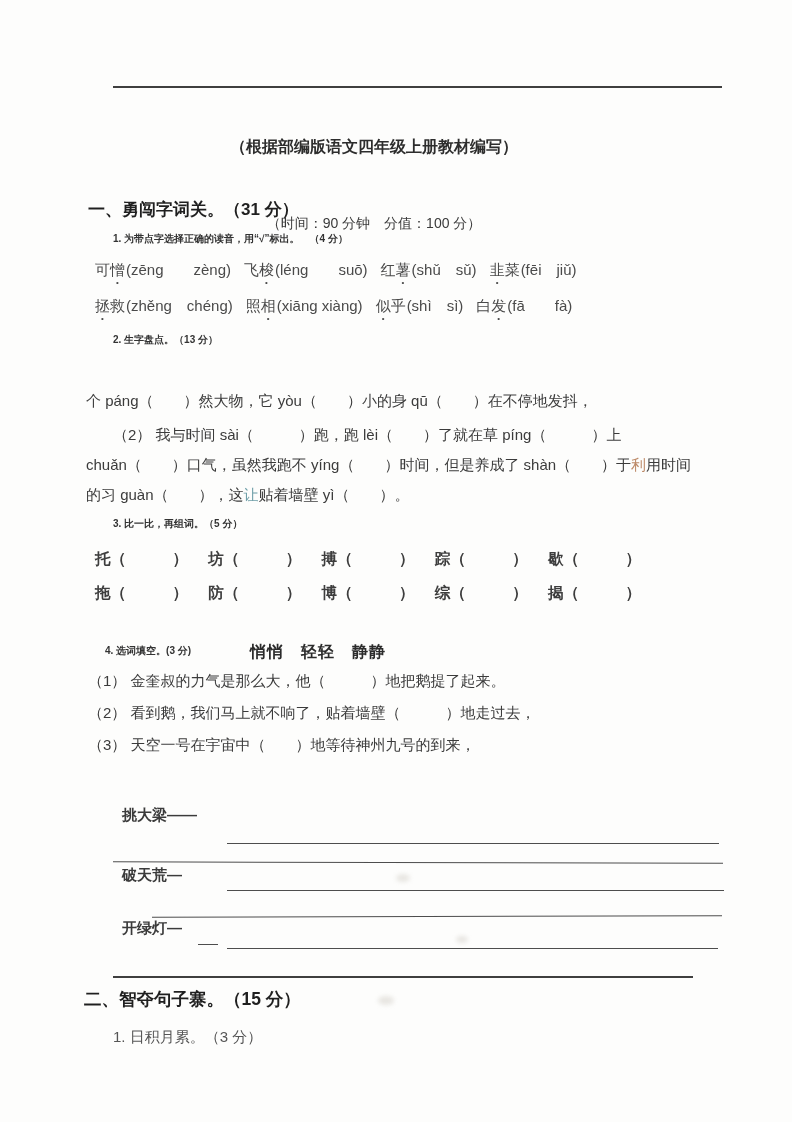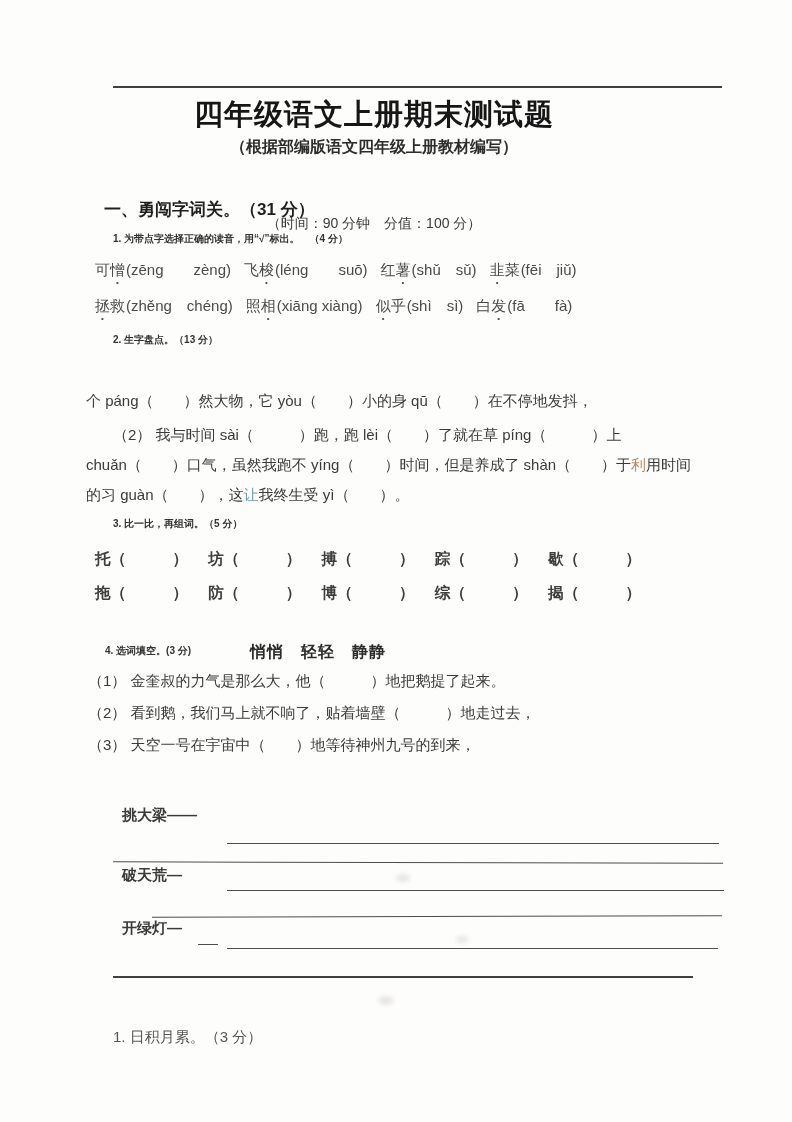--- a/index.html
+++ b/index.html
@@ -8,21 +8,21 @@
     position:relative;width:792px;height:1122px;margin:0 auto;
     background:#fdfdfc;overflow:hidden;
     font-family:"Liberation Sans","DejaVu Sans",sans-serif;
     color:var(--text,#333);
   }
   .abs{position:absolute;white-space:nowrap;}
   .center{text-align:center;}
   .h1{font-size:29px;font-weight:700;color:#161616;letter-spacing:1px;}
   .sub{font-size:16px;font-weight:600;color:#2d2d2d;}
   .meta{font-size:14px;font-weight:500;color:#3a3a3a;}
-  .sec{font-size:17px;font-weight:700;color:#1f1f1f;margin-left:16px;}
+  .sec{font-size:17px;font-weight:700;color:#1f1f1f;}
   .stem{font-size:10px;font-weight:600;color:#333;}
   .bodyt{font-size:15px;font-weight:500;color:#3b3b3b;}
   .bank{font-size:16px;font-weight:700;color:#2b2b2b;letter-spacing:1px;}
   .pyrow{display:flex;gap:13px;font-size:15px;font-weight:500;color:#4a4a4a;}
   .pitem .py{margin-left:1px;}
   .wrow{display:flex;justify-content:space-between;width:546px;font-size:15.5px;font-weight:600;color:#3d3d3d;}
   .du{
     -webkit-text-emphasis:filled dot #4a4a4a;text-emphasis:filled dot #4a4a4a;
     -webkit-text-emphasis-position:under;text-emphasis-position:under right;
   }
@@ -32,21 +32,20 @@
   .c-teal{color:var(--accent-teal,#6f9fa8);}
   .smudge{position:absolute;background:#e8e6e2;border-radius:50%;filter:blur(2px);}
 </style>
 </head>
 <body>
 
 <div class="page">
 
   <div class="rule" style="top:86px;left:113px;width:609px;"></div>
 
-  <div class="abs center h1" style="top:95px;left:0;width:748px;">四年级语文上册期末测试题</div>
   <div class="abs center sub" style="top:137px;left:0;width:748px;">（根据部编版语文四年级上册教材编写）</div>
   <div class="abs center meta" style="top:167px;left:0;width:748px;margin-top:48px;">（时间：90 分钟　分值：100 分）</div>
 
   <div class="abs sec" style="top:198px;left:88px;">一、勇闯字词关。（31 分）</div>
 
   <div class="abs stem" style="top:232px;left:113px;">1. 为带点字选择正确的读音，用“√”标出。　（4 分）</div>
 
   <div class="abs pyrow" style="top:261px;left:95px;">
     <span class="pitem"><span>可</span><span class="du">憎</span><span></span><span class="py">(zēng　　zèng)</span></span>
     <span class="pitem"><span>飞</span><span class="du">梭</span><span></span><span class="py">(léng　　suō)</span></span>
@@ -58,21 +57,21 @@
     <span class="pitem"><span></span><span class="du">拯</span><span>救</span><span class="py">(zhěng　chéng)</span></span>
     <span class="pitem"><span>照</span><span class="du">相</span><span></span><span class="py">(xiāng xiàng)</span></span>
     <span class="pitem"><span></span><span class="du">似</span><span>乎</span><span class="py">(shì　sì)</span></span>
     <span class="pitem"><span>白</span><span class="du">发</span><span></span><span class="py">(fā　　fà)</span></span>
   </div>
 
   <div class="abs stem" style="top:333px;left:113px;">2. 生字盘点。（13 分）</div>
   <div class="abs bodyt" style="top:392px;left:86px;">个 páng（　　）然大物，它 yòu（　　）小的身 qū（　　）在不停地发抖，</div>
   <div class="abs bodyt" style="top:426px;left:113px;">（2） 我与时间 sài（　　　）跑，跑 lèi（　　）了就在草 píng（　　　）上</div>
   <div class="abs bodyt" style="top:456px;left:86px;"><span>chuǎn（　　）口气，虽然我跑不 yíng（　　）时间，但是养成了 shàn（　　）于</span><span class="c-red">利</span><span>用时间</span></div>
-  <div class="abs bodyt" style="top:486px;left:86px;"><span>的习 guàn（　　），这</span><span class="c-teal">让</span><span>我终生受 yì（　　）。</span></div>
+  <div class="abs bodyt" style="top:486px;left:86px;"><span>的习 guàn（　　），这</span><span class="c-teal">让</span><span>贴着墙壁 yì（　　）。</span></div>
 
   <div class="abs stem" style="top:517px;left:113px;">3. 比一比，再组词。（5 分）</div>
   <div class="abs wrow" style="top:549px;left:95px;">
     <span><span>托</span><span>（　　　）</span></span>
     <span><span>坊</span><span>（　　　）</span></span>
     <span><span>搏</span><span>（　　　）</span></span>
     <span><span>踪</span><span>（　　　）</span></span>
     <span><span>歇</span><span>（　　　）</span></span>
   </div>
   <div class="abs wrow" style="top:583px;left:95px;">
@@ -97,19 +96,20 @@
   <div class="abs bodyt" style="top:866px;left:122px;font-weight:600;">破天荒—</div>
   <div class="aline" style="top:890px;left:227px;width:497px;"></div>
   <div class="aline" style="top:916px;left:152px;width:570px;transform:rotate(-0.15deg);"></div>
 
   <div class="abs bodyt" style="top:919px;left:122px;font-weight:600;">开绿灯—</div>
   <div class="aline" style="top:944px;left:198px;width:20px;"></div>
   <div class="aline" style="top:948px;left:227px;width:491px;"></div>
 
   <div class="rule" style="top:976px;left:113px;width:580px;"></div>
 
+  <div class="abs sec" style="top:987px;left:84px;font-size:17.5px;">二、智夺句子寨。（15 分）</div>
   <div class="abs bodyt" style="top:1028px;left:113px;color:#555;">1. 日积月累。（3 分）</div>
 
   <div class="smudge" style="top:874px;left:396px;width:14px;height:8px;"></div>
   <div class="smudge" style="top:936px;left:456px;width:12px;height:7px;"></div>
   <div class="smudge" style="top:996px;left:378px;width:16px;height:9px;"></div>
 
 </div>
 
 </body></html>

